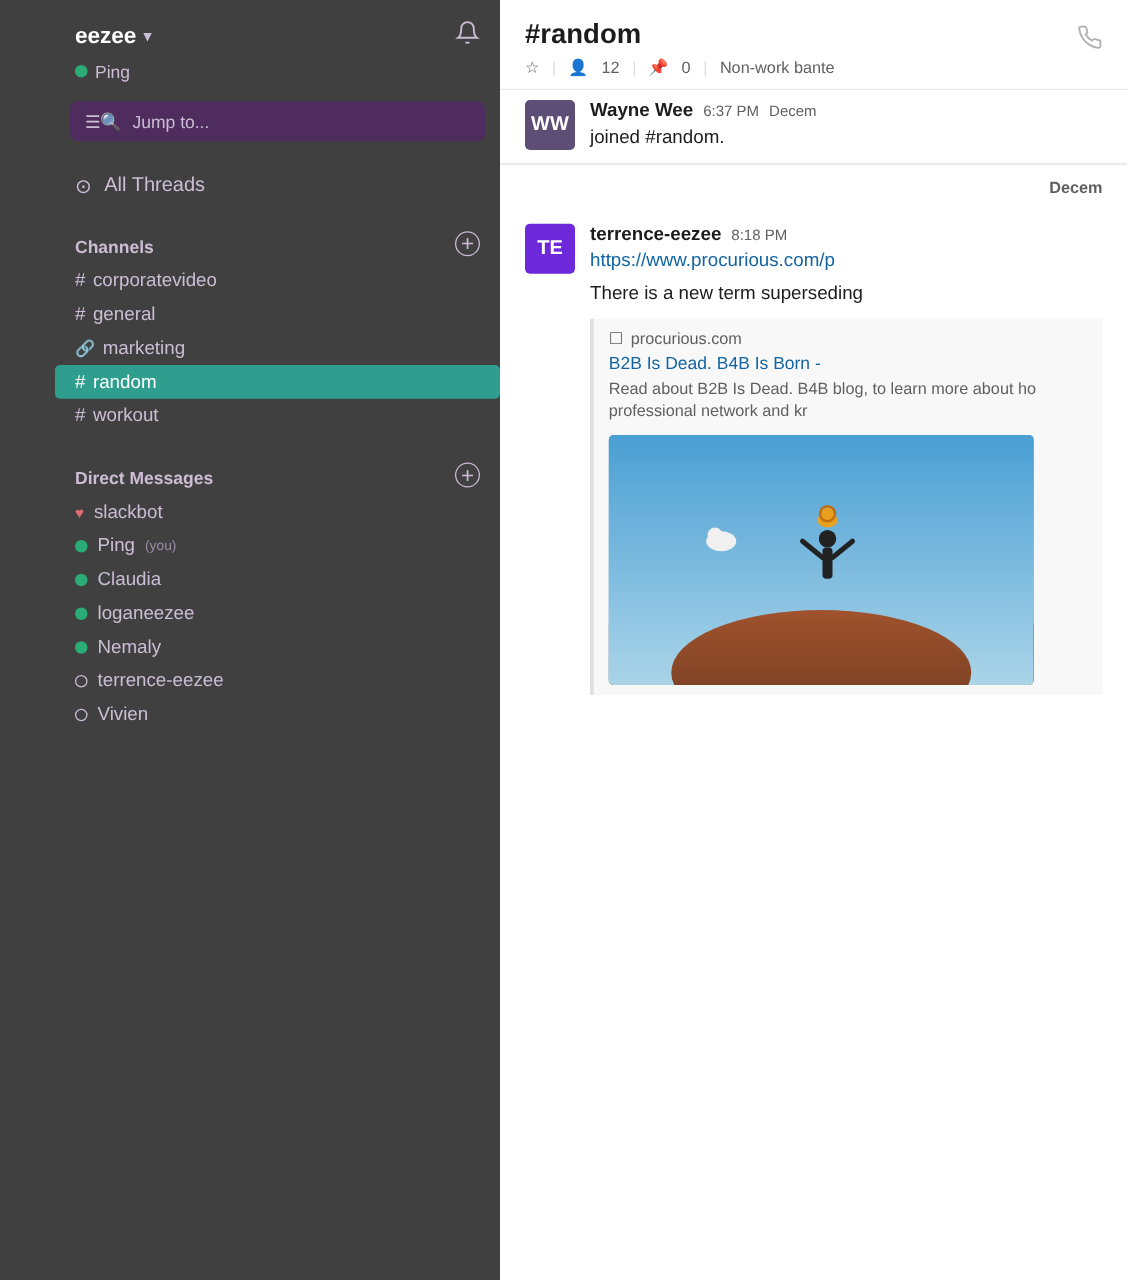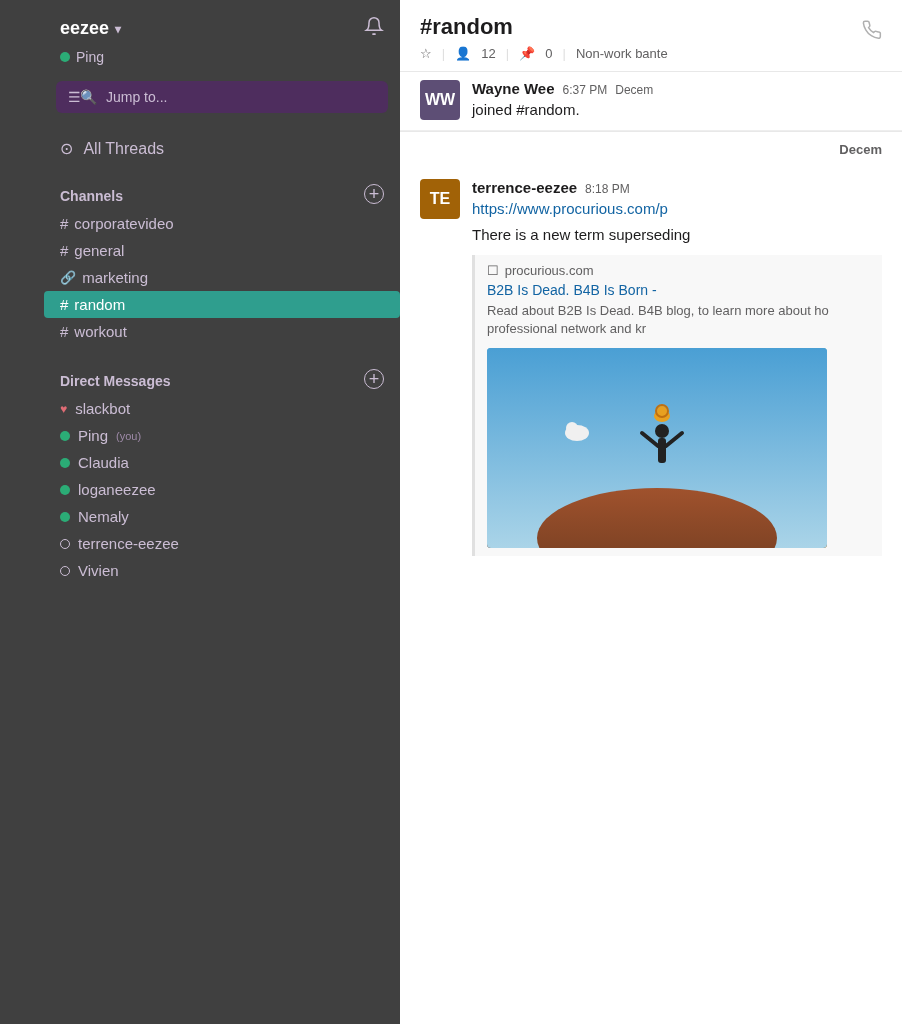--- a/index.html
+++ b/index.html
@@ -518,21 +518,21 @@
           <span class="msg-time" style="color:#616061;font-size:12px;">Decem</span>
         </div>
         <div class="msg-text">joined #random.</div>
       </div>
     </div>
 
     <div class="december-label">Decem</div>
 
     <div class="message-group">
       <div style="display:flex;gap:12px;">
-        <div class="avatar-placeholder" style="background:#a16207;">TE</div>
+        <div class="avatar-placeholder" style="background:#6d28d9;">TE</div>
         <div class="msg-content">
           <div class="msg-header">
             <span class="msg-author">terrence-eezee</span>
             <span class="msg-time">8:18 PM</span>
           </div>
           <div class="msg-text">
             <a class="msg-link" href="#">https://www.procurious.com/p</a>
           </div>
           <div class="msg-text" style="margin-top:4px;">There is a new term superseding</div>
 

